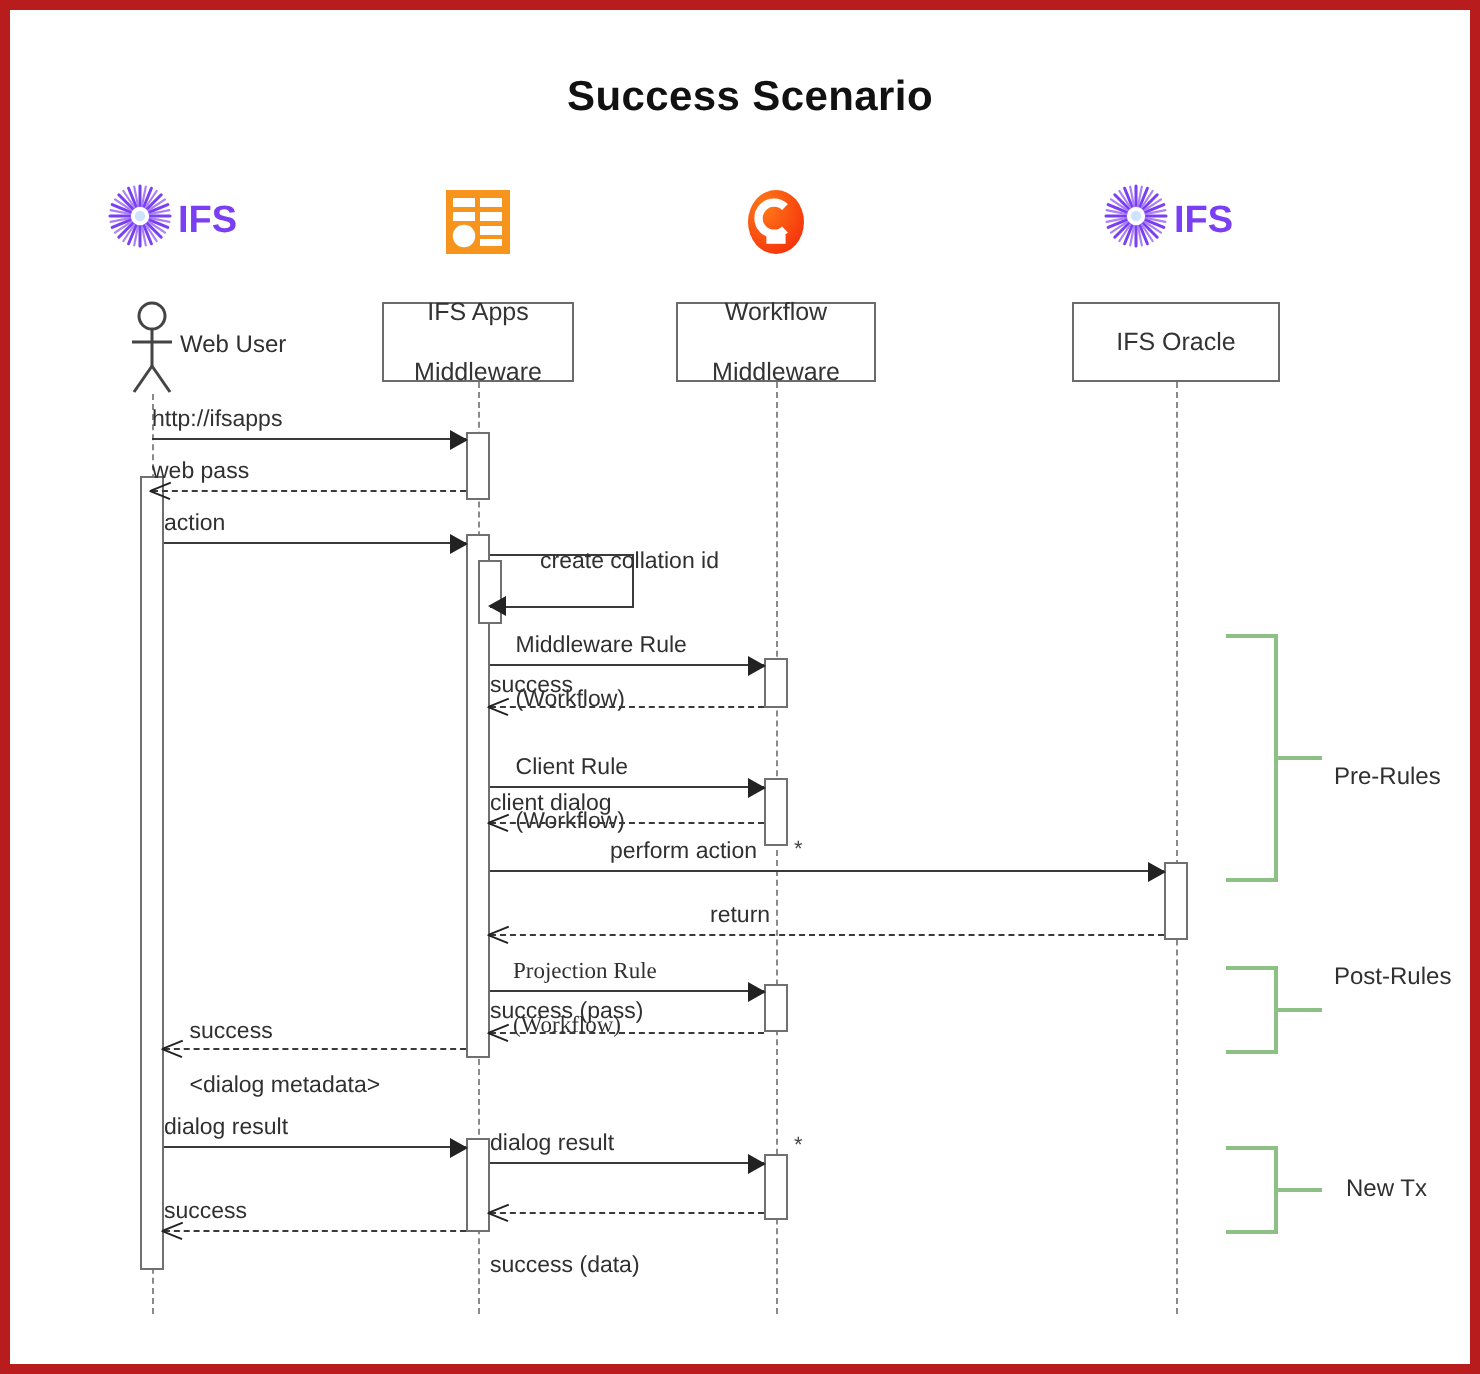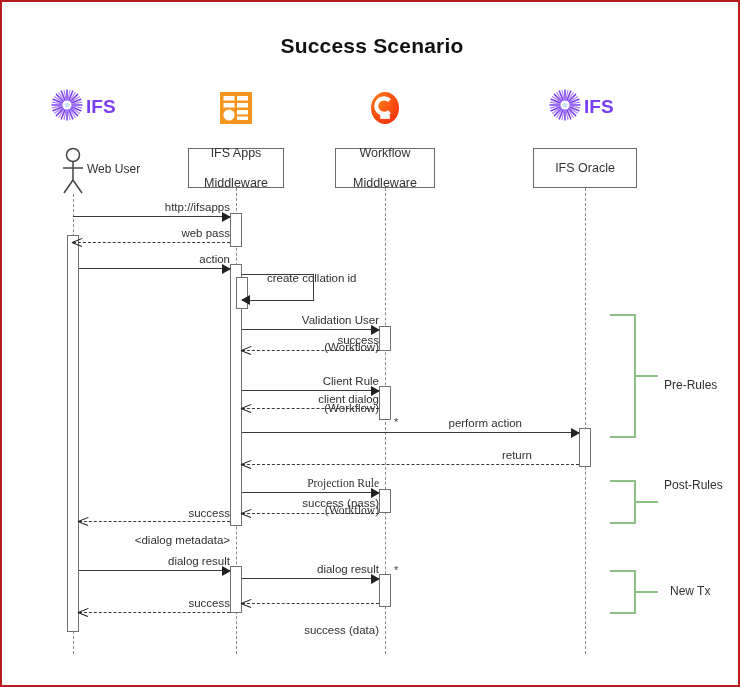--- a/index.html
+++ b/index.html
@@ -1,21 +1,21 @@
 <!DOCTYPE html>
 <html><head>
 <meta charset="utf-8">
 <style>
   html,body{margin:0;padding:0;background:#ffffff;}
   body{font-family:"Liberation Sans","DejaVu Sans",sans-serif;}
   #canvas{
     position:relative;
     width:740px;height:687px;
     background:#ffffff;
-    border:2px solid #b91c1c;
+    border:5px solid #b91c1c;
     box-sizing:border-box;
     overflow:hidden;
   }
   .title{
     position:absolute;left:0;top:32px;width:740px;
     text-align:center;
     font-size:21px;font-weight:bold;color:#111111;
     letter-spacing:.2px;
   }
   .part-box{
@@ -70,21 +70,21 @@
     width:11px;height:0;border-top:1.4px solid #222222;
     transform-origin:0 0;
   }
   .msg.left .head::before{transform:rotate(-22deg);}
   .msg.left .head::after{transform:rotate(22deg);}
   .label{
     position:absolute;
     font-size:11.5px;
     line-height:13px;
     color:#303030;
-    text-align:right;
+    text-align:left;
     white-space:pre;
   }
   .label.l2{line-height:13.5px;}
   .star{
     position:absolute;
     font-size:11px;color:#444;
   }
   
   .selfcall{position:absolute;}
   .selfcall .sc-top,.selfcall .sc-bot{
@@ -329,21 +329,21 @@
     <div class="sc-bot" style="top:26px;width:72px;"></div>
     <div class="sc-head" style="top:21px;"></div>
   </div>
   <div class="label" style="left:265px;top:270px;width:150px;text-align:left;">create collation id</div>
 
   <div class="msg right" style="left:240px;top:327px;width:137px;">
     <div class="line"></div>
     <div class="head"></div>
   </div>
   <div class="label l2" style="left:240px;top:298px;width:137px;">
-    <span>Validation User</span><br>
+    <span>Middleware Rule</span><br>
     <span>(Workflow)</span>
   </div>
 
   <div class="msg left dashed" style="left:240px;top:348px;width:137px;">
     <div class="line"></div>
     <div class="head"></div>
   </div>
   <div class="label" style="left:240px;top:332px;width:137px;">success</div>
 
   <div class="msg right" style="left:240px;top:388px;width:137px;">

